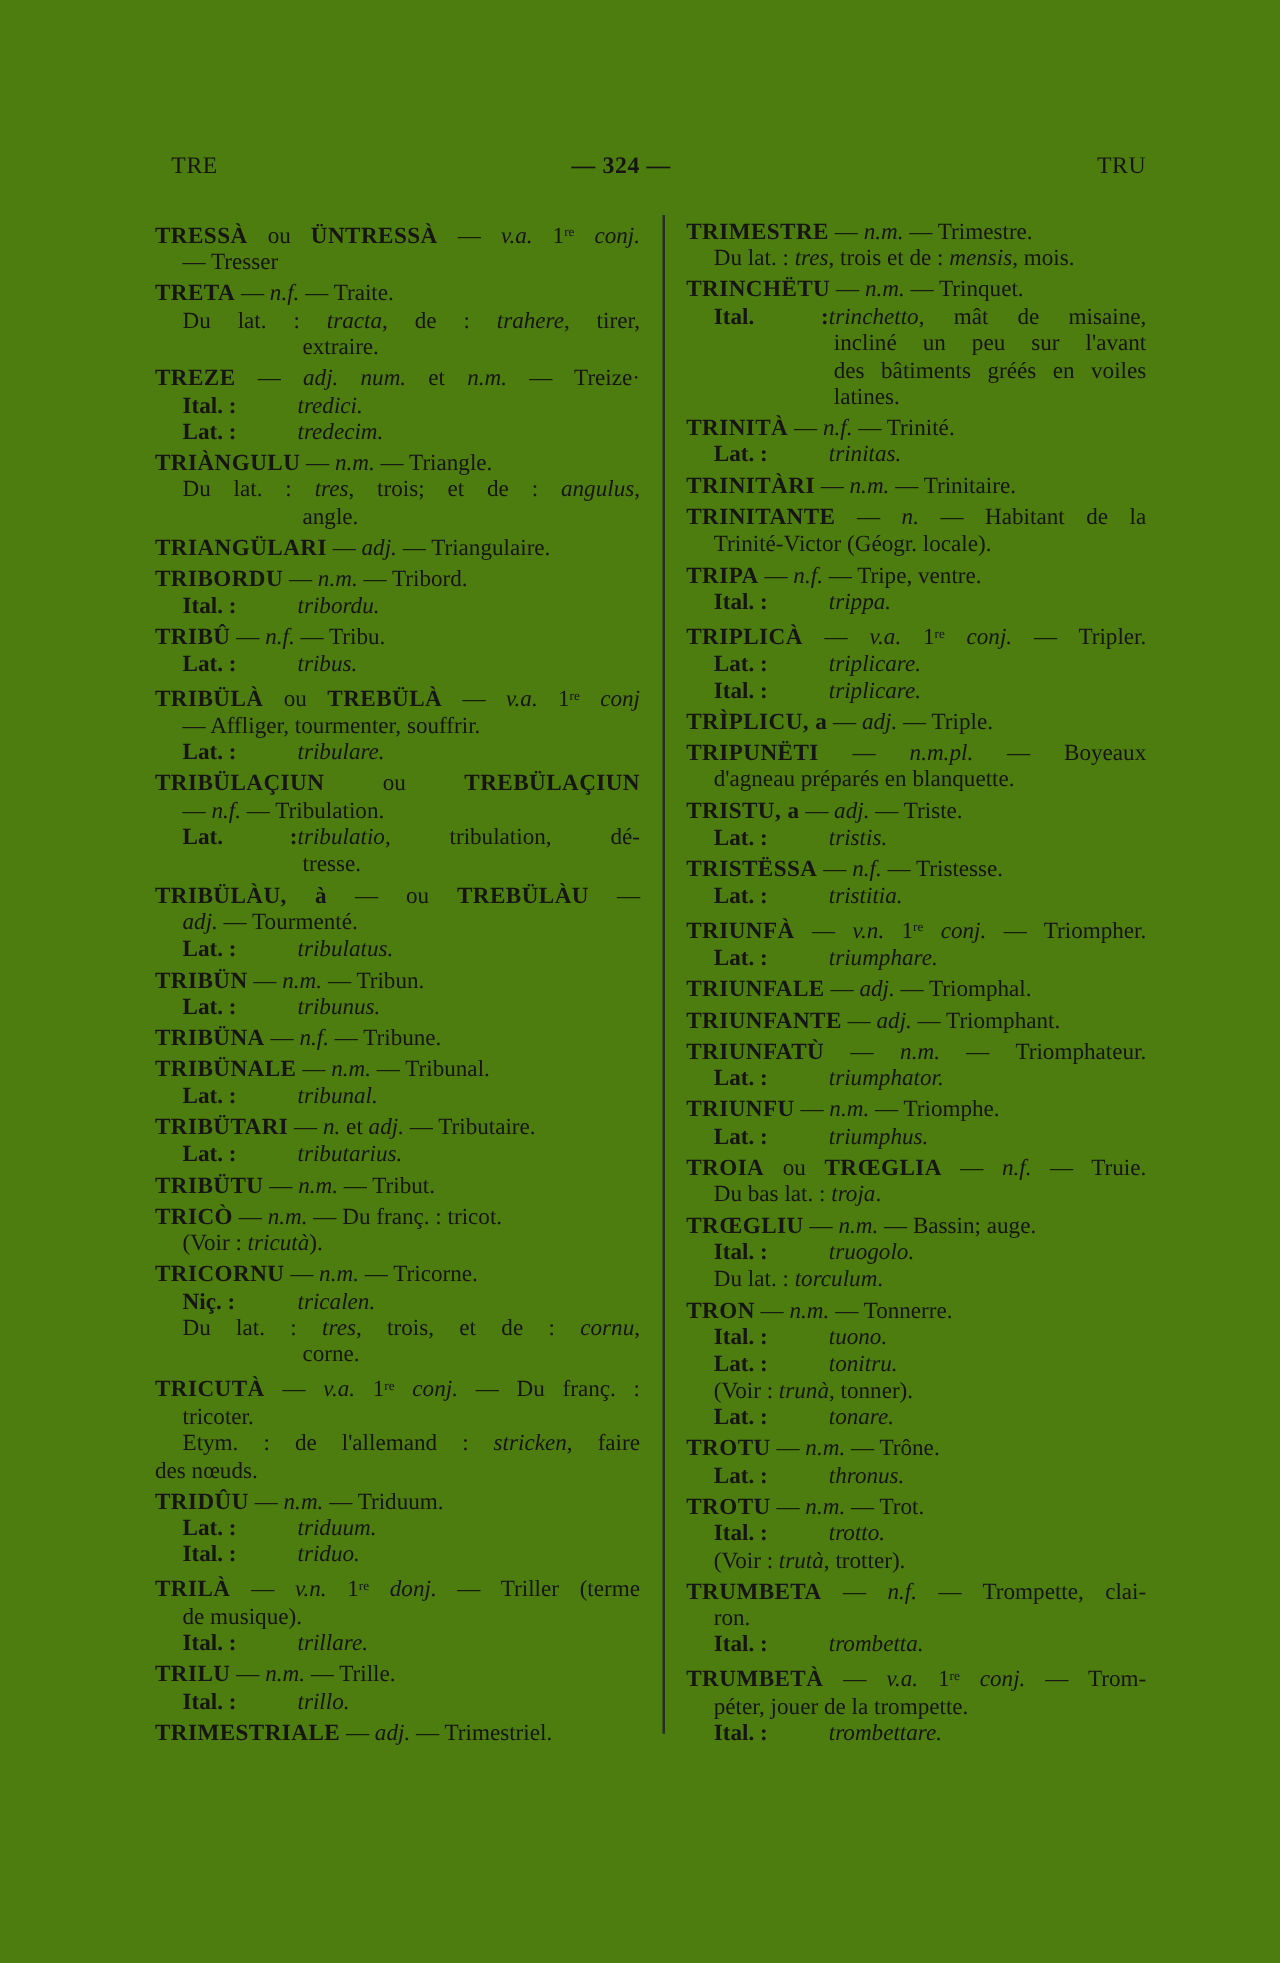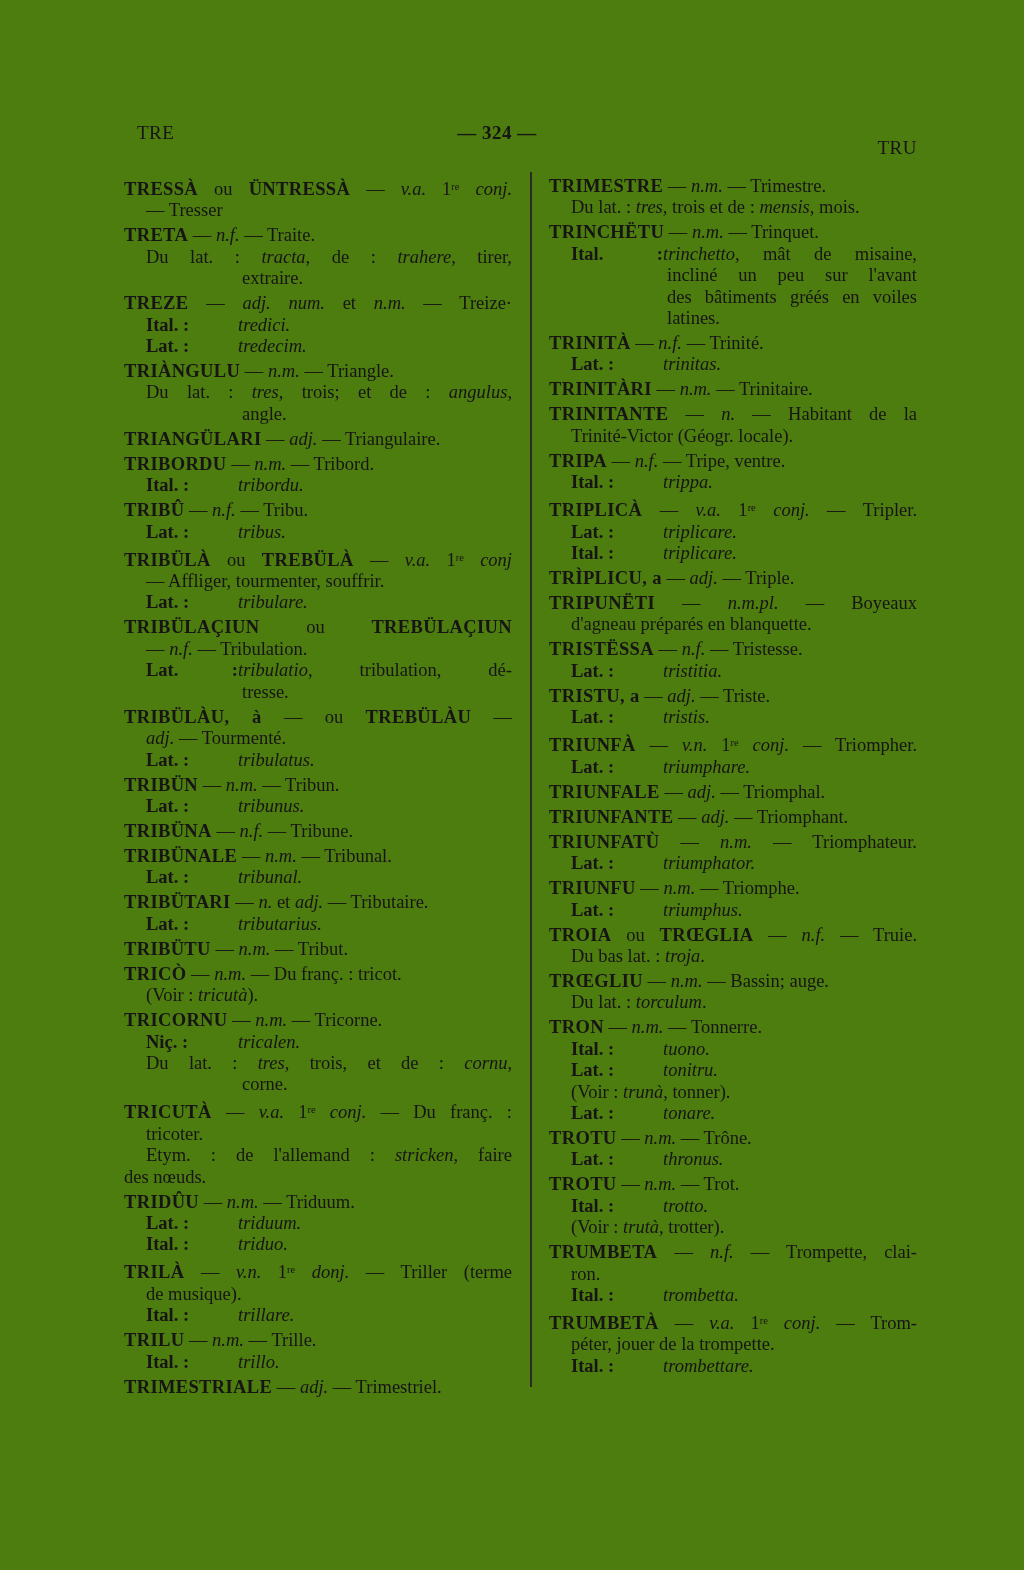--- a/index.html
+++ b/index.html
@@ -10,21 +10,21 @@
     color:#161514;
     -webkit-font-smoothing:antialiased;
   }
   .page{position:relative;width:1024px;height:1570px;background:#4d7c0f;overflow:hidden;}
   .running-head{
     position:absolute;top:122px;left:137px;width:780px;height:24px;
     font-size:19px;letter-spacing:0.5px;
   }
   .running-head .rh-left{position:absolute;left:0;top:0;}
   .running-head .rh-center{position:absolute;left:0;right:60px;top:0;text-align:center;font-weight:bold;}
-  .running-head .rh-right{position:absolute;right:0;top:15px;}
+  .running-head .rh-right{position:absolute;right:0;top:0;}
   .divider{
     position:absolute;left:530px;top:172px;width:2px;height:1215px;
     background:#2b2a28;
   }
   .col{position:absolute;top:176px;font-size:18.5px;line-height:21.4px;}
   .col-left{left:124px;width:388px;}
   .col-right{left:549px;width:368px;}
   .entry{margin:0 0 3.6px 0;}
   .line{min-height:21.4px;}
   .ind1{padding-left:22px;}
@@ -180,28 +180,28 @@
         <div class="line ind1"><span class="seg-l">Ital. :</span><span class="seg-i">triplicare.</span></div>
       </div>
       <div class="entry">
         <div class="line ind0"><span class="seg-b">TRÌPLICU, a</span><span class="seg-n"> — </span><span class="seg-i">adj.</span><span class="seg-n"> — Triple.</span></div>
       </div>
       <div class="entry">
         <div class="line ind0 just"><span class="seg-b">TRIPUNËTI</span><span class="seg-n"> — </span><span class="seg-i">n.m.pl.</span><span class="seg-n"> — Boyeaux</span></div>
         <div class="line ind1"><span class="seg-n">d'agneau préparés en blanquette.</span></div>
       </div>
       <div class="entry">
+        <div class="line ind0"><span class="seg-b">TRISTU, a</span><span class="seg-n"> — </span><span class="seg-i">adj.</span><span class="seg-n"> — Triste.</span></div>
+        <div class="line ind1"><span class="seg-l">Lat. :</span><span class="seg-i">tristis.</span></div>
+      </div>
+      <div class="entry">
         <div class="line ind0"><span class="seg-b">TRISTËSSA</span><span class="seg-n"> — </span><span class="seg-i">n.f.</span><span class="seg-n"> — Tristesse.</span></div>
         <div class="line ind1"><span class="seg-l">Lat. :</span><span class="seg-i">tristitia.</span></div>
       </div>
       <div class="entry">
-        <div class="line ind0"><span class="seg-b">TRISTU, a</span><span class="seg-n"> — </span><span class="seg-i">adj.</span><span class="seg-n"> — Triste.</span></div>
-        <div class="line ind1"><span class="seg-l">Lat. :</span><span class="seg-i">tristis.</span></div>
-      </div>
-      <div class="entry">
         <div class="line ind0 just"><span class="seg-b">TRIUNFÀ</span><span class="seg-n"> — </span><span class="seg-i">v.n.</span><span class="seg-n"> 1</span><span class="seg-s">re</span><span class="seg-n"> </span><span class="seg-i">conj.</span><span class="seg-n"> — Triompher.</span></div>
         <div class="line ind1"><span class="seg-l">Lat. :</span><span class="seg-i">triumphare.</span></div>
       </div>
       <div class="entry">
         <div class="line ind0"><span class="seg-b">TRIUNFALE</span><span class="seg-n"> — </span><span class="seg-i">adj.</span><span class="seg-n"> — Triomphal.</span></div>
       </div>
       <div class="entry">
         <div class="line ind0"><span class="seg-b">TRIUNFANTE</span><span class="seg-n"> — </span><span class="seg-i">adj.</span><span class="seg-n"> — Triomphant.</span></div>
       </div>
       <div class="entry">
@@ -211,20 +211,21 @@
       <div class="entry">
         <div class="line ind0"><span class="seg-b">TRIUNFU</span><span class="seg-n"> — </span><span class="seg-i">n.m.</span><span class="seg-n"> — Triomphe.</span></div>
         <div class="line ind1"><span class="seg-l">Lat. :</span><span class="seg-i">triumphus.</span></div>
       </div>
       <div class="entry">
         <div class="line ind0 just"><span class="seg-b">TROIA</span><span class="seg-n"> ou </span><span class="seg-b">TRŒGLIA</span><span class="seg-n"> — </span><span class="seg-i">n.f.</span><span class="seg-n"> — Truie.</span></div>
         <div class="line ind1"><span class="seg-n">Du bas lat. : </span><span class="seg-i">troja</span><span class="seg-n">.</span></div>
       </div>
       <div class="entry">
         <div class="line ind0"><span class="seg-b">TRŒGLIU</span><span class="seg-n"> — </span><span class="seg-i">n.m.</span><span class="seg-n"> — Bassin; auge.</span></div>
+        <div class="line ind1"><span class="seg-l">Ital. :</span><span class="seg-i">truogolo.</span></div>
         <div class="line ind1"><span class="seg-n">Du lat. : </span><span class="seg-i">torculum</span><span class="seg-n">.</span></div>
       </div>
       <div class="entry">
         <div class="line ind0"><span class="seg-b">TRON</span><span class="seg-n"> — </span><span class="seg-i">n.m.</span><span class="seg-n"> — Tonnerre.</span></div>
         <div class="line ind1"><span class="seg-l">Ital. :</span><span class="seg-i">tuono.</span></div>
         <div class="line ind1"><span class="seg-l">Lat. :</span><span class="seg-i">tonitru.</span></div>
         <div class="line ind1"><span class="seg-n">(Voir : </span><span class="seg-i">trunà</span><span class="seg-n">, tonner).</span></div>
         <div class="line ind1"><span class="seg-l">Lat. :</span><span class="seg-i">tonare.</span></div>
       </div>
       <div class="entry">

